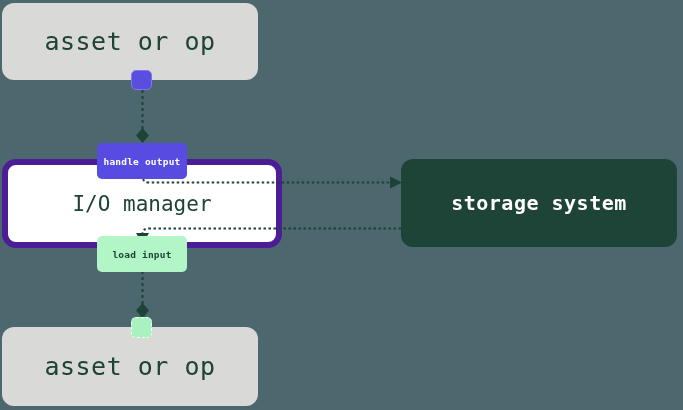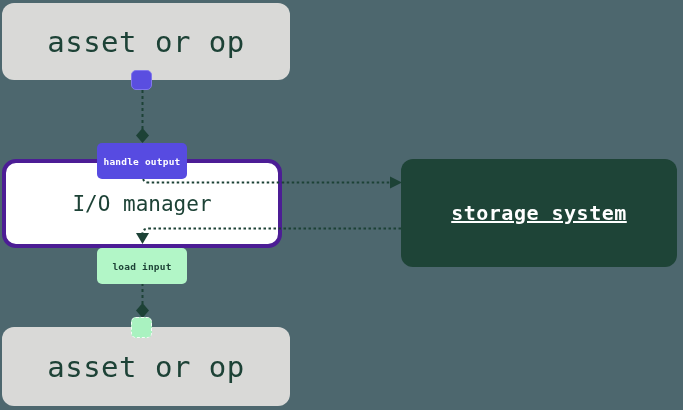--- a/index.html
+++ b/index.html
@@ -17,54 +17,53 @@
   }
   .node {
     position: absolute;
     display: flex;
     align-items: center;
     justify-content: center;
     box-sizing: border-box;
   }
   .node-asset {
     left: 2px;
-    width: 288px;
+    width: 256px;
     background: #d9d9d7;
     border-radius: 12px;
     color: #1d4236;
-    font-size: 29px;
+    font-size: 25px;
     font-weight: 500;
     letter-spacing: 0.5px;
   }
   .node-asset-top { top: 3px; height: 77px; }
   .node-asset-bottom { top: 327px; height: 79px; }
   .node-io {
     left: 2px;
     top: 159px;
     width: 280px;
     height: 89px;
     background: #ffffff;
-    border: 4px solid #4c1d95;
+    border: 6px solid #4c1d95;
     border-radius: 14px;
     color: #1d4236;
     font-size: 21px;
     font-weight: 500;
   }
   .node-storage {
     left: 401px;
     top: 159px;
     width: 276px;
-    height: 108px;
+    height: 88px;
     background: #1e4437;
     border-radius: 12px;
     color: #ffffff;
     font-size: 20px;
     font-weight: 600;
     letter-spacing: 0.5px;
-    text-decoration: underline;
   }
   .connectors {
     position: absolute;
     left: 0;
     top: 0;
     width: 683px;
     height: 410px;
     pointer-events: none;
   }
   .handle {
@@ -100,21 +99,21 @@
     font-size: 9.5px;
     font-weight: 600;
     letter-spacing: 0.2px;
   }
   .badge-handle-output {
     top: 143px;
     background: #574be1;
     color: #ffffff;
   }
   .badge-load-input {
-    top: 248px;
+    top: 236px;
     background: #b2f6c7;
     color: #1d4236;
   }
 </style>
 </head>
 <body>
 
 <div class="stage">
 
   <div class="node node-asset node-asset-top">

